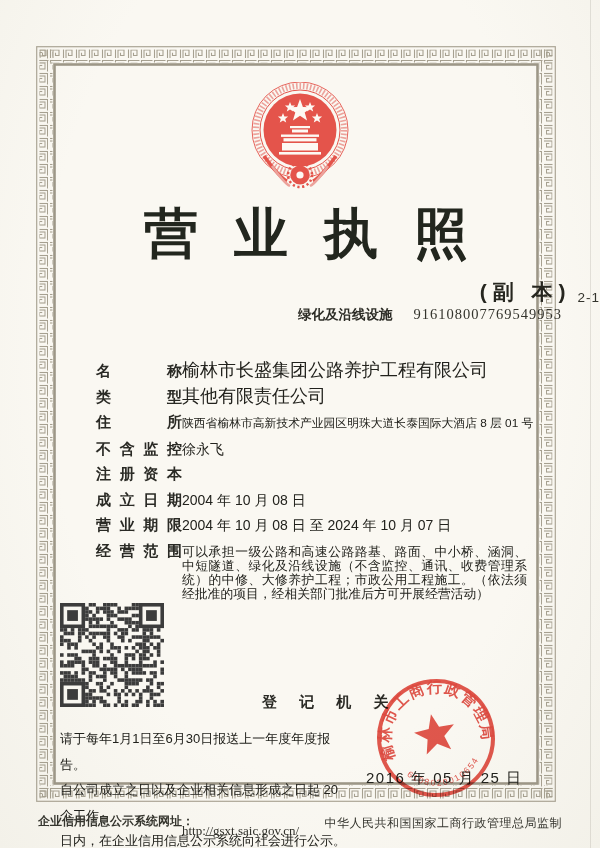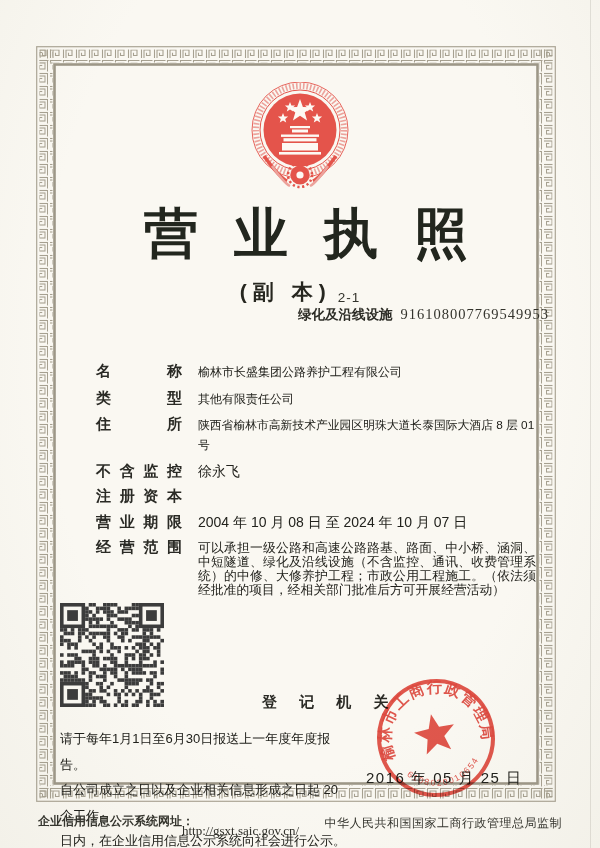--- a/index.html
+++ b/index.html
@@ -13,36 +13,36 @@
   .frame{position:absolute;left:36px;top:46px;width:520px;height:756px;}
 
   
   .emblem{position:absolute;left:250px;top:82px;width:100px;height:114px;}
 
   
   .title{position:absolute;left:0;top:198px;width:600px;text-align:center;
          font-size:54px;font-weight:bold;color:#22261e;letter-spacing:36px;padding-left:48px;
          box-sizing:border-box;font-family:"DejaVu Sans","Liberation Sans",sans-serif;}
   .subtitle-row{position:absolute;left:0;top:274px;width:600px;display:flex;
-                justify-content:center;align-items:flex-end;}
+                justify-content:flex-end;align-items:flex-end;}
   .subtitle{font-size:21px;font-weight:bold;color:#26261f;letter-spacing:6px;}
   .copynum{font-size:13.5px;color:#33332c;margin-left:6px;margin-bottom:1px;letter-spacing:1px;margin-top:16px;}
 
   .codeline{position:absolute;left:298px;top:306px;display:flex;align-items:baseline;}
   .codelabel{font-size:13.5px;font-weight:bold;color:#2c2c26;}
-  .codevalue{font-size:14.5px;color:#33332c;margin-left:8px;letter-spacing:1px;
+  .codevalue{font-size:14.5px;color:#33332c;margin-left:21px;letter-spacing:1px;
              font-family:"Liberation Serif",serif;}
 
   
   .fields{position:absolute;left:96px;top:360px;width:440px;}
   .frow{display:flex;align-items:baseline;margin-bottom:4.5px;min-height:21px;}
   .flabel{width:86px;min-width:86px;font-size:15px;font-weight:bold;color:#2a2a25;
-          text-align:justify;text-align-last:justify;margin-right:16px;line-height:21px;}
+          text-align:justify;text-align-last:justify;line-height:21px;}
   .fvalue{font-size:14px;color:#22221d;line-height:20px;}
-  .fvalue.lg{font-size:12px;text-align:center;}
+  .fvalue.lg{font-size:18px;text-align:center;}
   .fvalue.sm{font-size:11.8px;}
   .fvalue.scope{font-size:12.8px;line-height:14px;width:345px;text-align:justify;}
 
   
   .qr{position:absolute;left:60px;top:603px;width:104px;height:104px;}
 
   .reg-label{position:absolute;left:262px;top:693px;font-size:15px;font-weight:bold;
              color:#2a2a25;letter-spacing:9px;}
 
   .notes{position:absolute;left:60px;top:726px;width:292px;font-size:13px;
@@ -135,20 +135,24 @@
     <div class="frow">
       <div class="flabel">住所</div>
       <div class="fvalue sm">陕西省榆林市高新技术产业园区明珠大道长泰国际大酒店 8 层 01 号</div>
     </div>
     <div class="frow">
       <div class="flabel">不含监控</div>
       <div class="fvalue">徐永飞</div>
     </div>
     <div class="frow">
       <div class="flabel">注册资本</div>
+    </div>
+    <div class="frow">
+      <div class="flabel">成立日期</div>
+      <div class="fvalue">2004 年 10 月 08 日</div>
     </div>
     <div class="frow">
       <div class="flabel">营业期限</div>
       <div class="fvalue">2004 年 10 月 08 日 至 2024 年 10 月 07 日</div>
     </div>
     <div class="frow">
       <div class="flabel">经营范围</div>
       <div class="fvalue scope">可以承担一级公路和高速公路路基、路面、中小桥、涵洞、中短隧道、绿化及沿线设施（不含监控、通讯、收费管理系统）的中修、大修养护工程；市政公用工程施工。（依法须经批准的项目，经相关部门批准后方可开展经营活动）</div>
     </div>
   </div>

